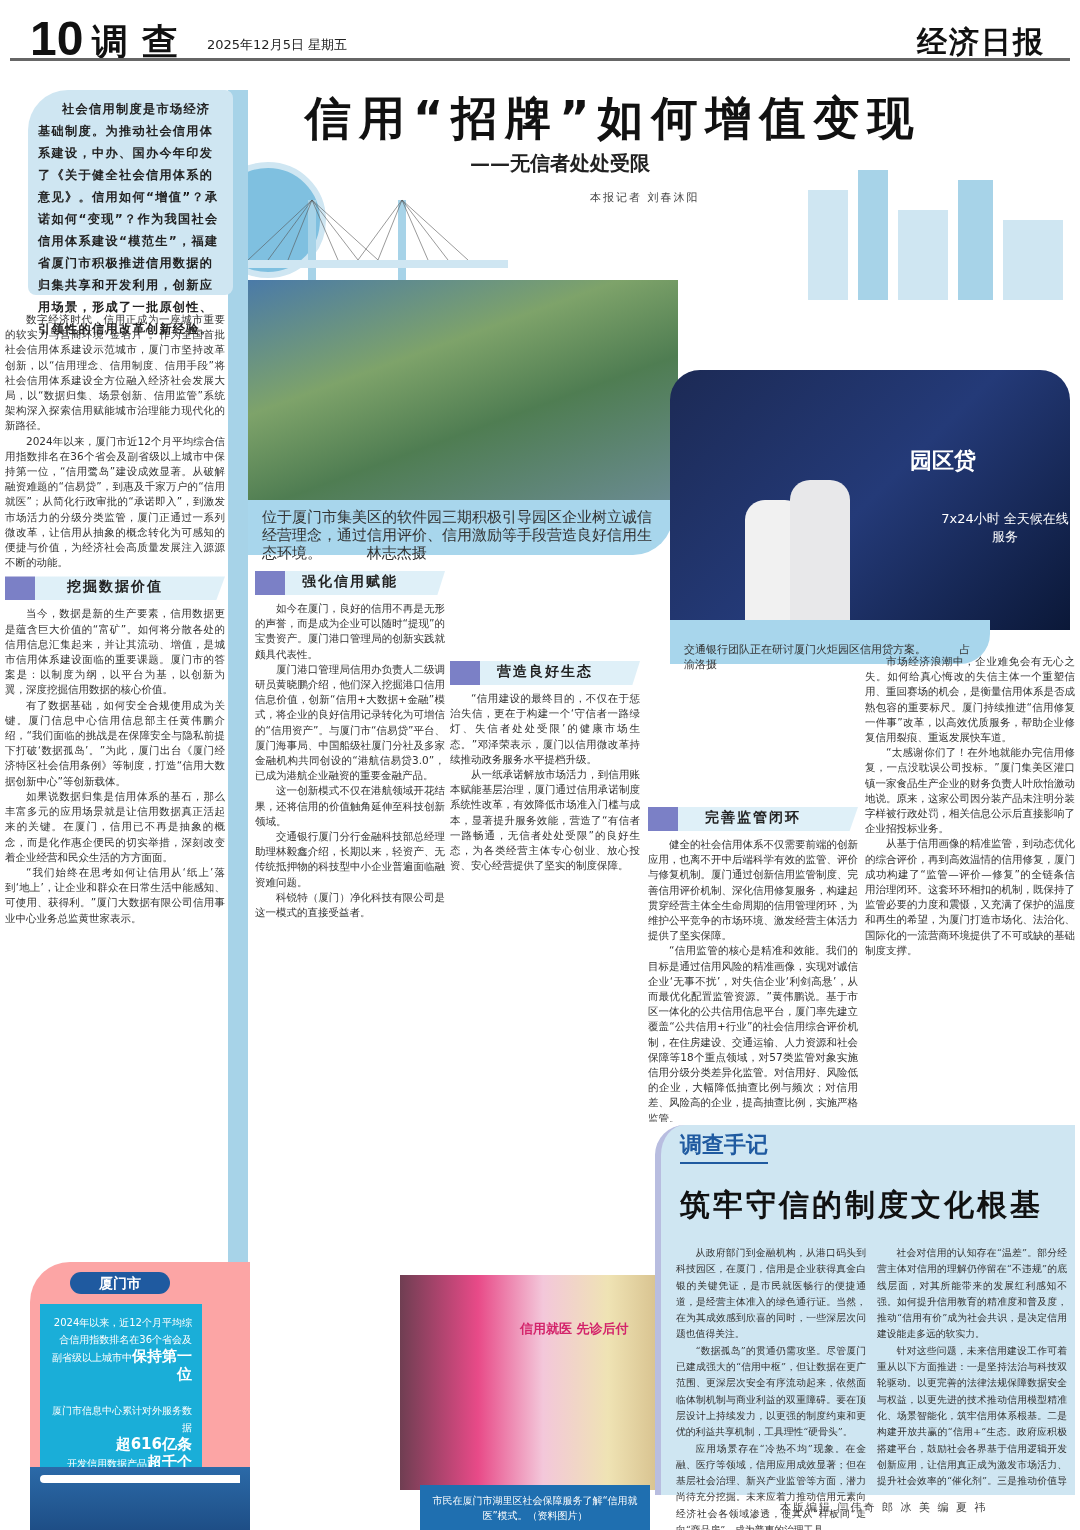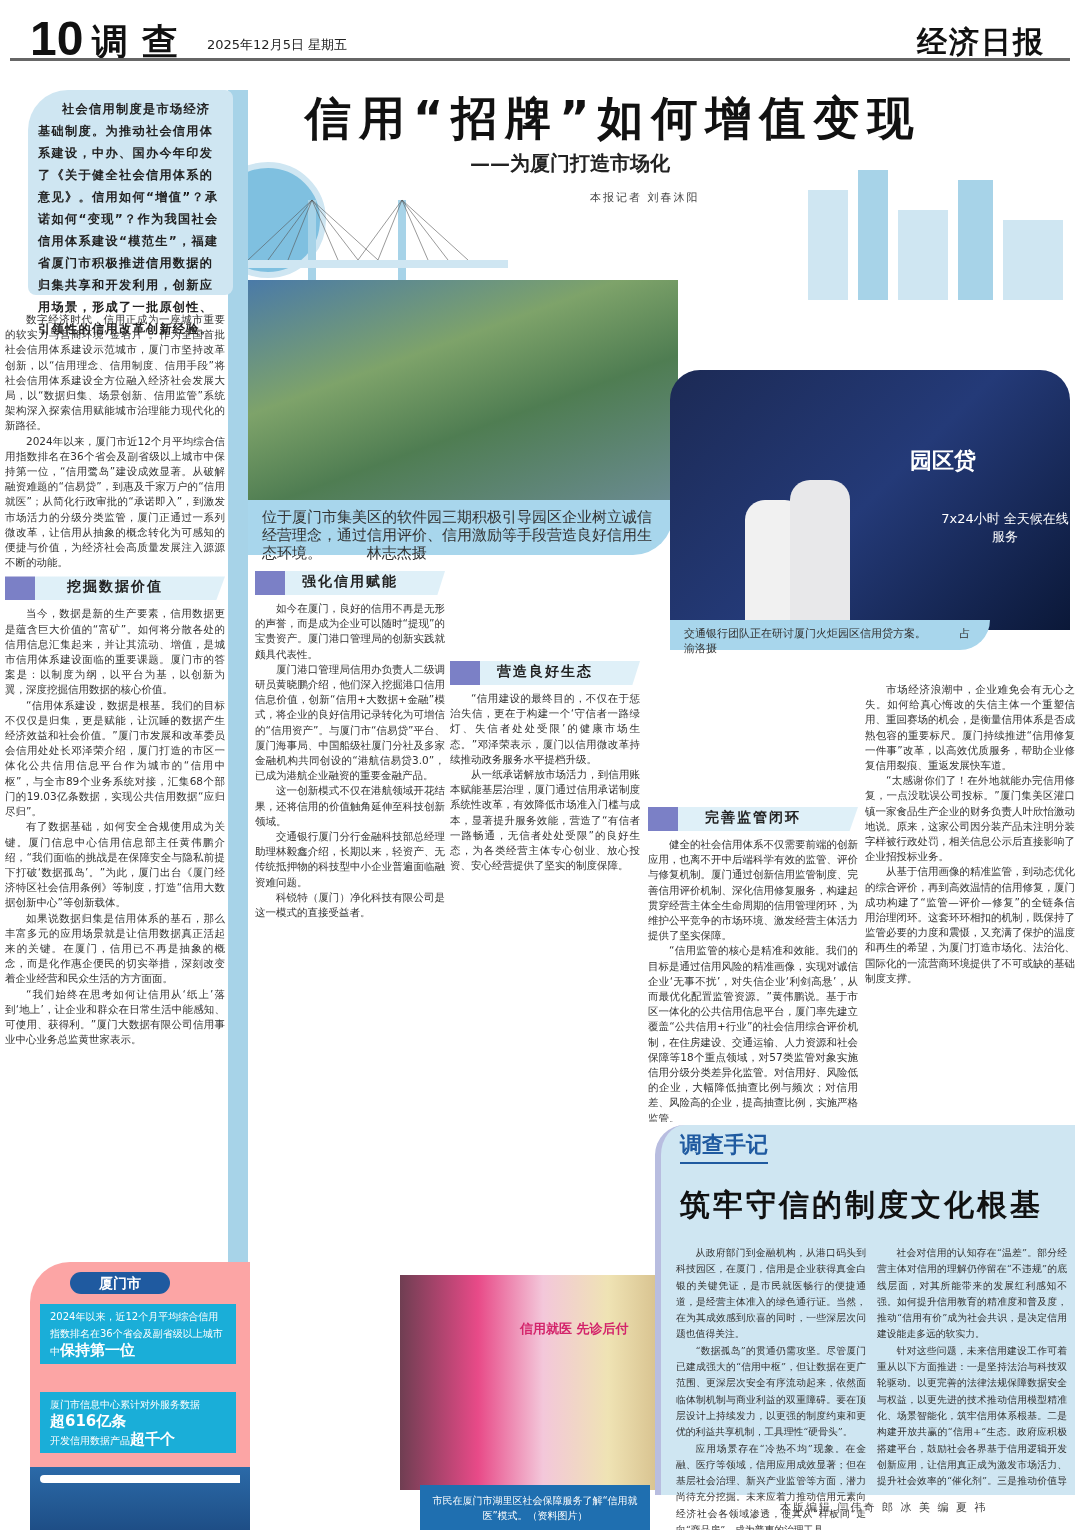--- a/index.html
+++ b/index.html
@@ -17,34 +17,34 @@
   .lead-box { left: 28px; top: 90px; width: 205px; height: 205px; background: #cfe6f2; border-radius: 40px 8px 8px 8px; padding: 8px 10px; font-size: 12.2px; line-height: 22px; font-weight: bold; color: #222; text-indent: 24px; letter-spacing: 1.3px; }
   .blue-band { left: 228px; top: 90px; width: 20px; height: 1270px; background: #a7d3e8; }
 
   
   .title { left: 305px; top: 80px; font-family: "DejaVu Sans", sans-serif; font-weight: bold; font-size: 46px; letter-spacing: 8px; color: #111; white-space: nowrap; margin-top: 8px; }
   .subtitle { left: 470px; top: 150px; font-family: "DejaVu Serif", serif; font-size: 20px; font-weight: bold; color: #222; }
   .byline { left: 590px; top: 190px; font-size: 11px; color: #444; letter-spacing: 2px; }
   .photo1 { left: 248px; top: 280px; width: 430px; height: 230px; background: linear-gradient(160deg,#4a7aa8 0%,#7ea36a 35%,#4f7d52 60%,#6c8c96 100%); border-radius: 0 0 30px 0; }
   .photo1-cap { left: 248px; top: 500px; width: 425px; height: 55px; background: #a8d6ec; border-radius: 0 0 40px 0; padding: 8px 14px; font-size: 15px; line-height: 18px; color: #333; font-family: "DejaVu Serif", serif; }
   .photo2 { left: 670px; top: 370px; width: 400px; height: 260px; background: linear-gradient(135deg,#1c2a55 0%,#243a78 50%,#0b1838 100%); border-radius: 30px 30px 0 0; overflow: hidden; }
-  .photo2-cap { left: 670px; top: 620px; width: 320px; height: 30px; background: #a8d6ec; border-radius: 0 0 30px 0; padding: 6px 14px; font-size: 11px; color: #333; font-family: "DejaVu Serif", serif; }
+  .photo2-cap { left: 670px; top: 620px; width: 320px; height: 30px; background: #a8d6ec; border-radius: 0 0 30px 0; padding: 22px 14px; font-size: 11px; color: #333; font-family: "DejaVu Serif", serif; }
   .screen-title { left: 240px; top: 76px; font-size: 22px; color: #fff; font-weight: bold; }
   .screen-24 { left: 270px; top: 140px; font-size: 13px; color: #fff; line-height: 18px; text-align: center; }
 
   
   .col { font-size: 10.5px; line-height: 15.2px; color: #333; text-align: justify; }
   .col p { text-indent: 2em; }
   .sec-head { height: 24px; background: linear-gradient(90deg,#7b80c6 0 30px,#dff0f8 30px); clip-path: polygon(0 0,100% 0,96% 100%,0 100%); position: relative; margin: 6px 0; }
   .sec-head span { position: absolute; left: 0; right: 0; text-align: center; top: 3px; font-size: 14px; font-weight: bold; color: #222; letter-spacing: 2px; }
 
   
   .info { left: 30px; top: 1262px; width: 220px; height: 268px; background: #fca5a5; border-radius: 40px 0 0 0; overflow: hidden; }
   .info-tag { left: 40px; top: 10px; width: 100px; height: 22px; background: #1f5aa0; border-radius: 12px; color: #fff; font-weight: bold; font-size: 14px; text-align: center; line-height: 22px; }
-  .info-card { left: 10px; width: 196px; background: #1aaed8; color: #fff; padding: 4px 10px; font-size: 10px; line-height: 17px; }
+  .info-card { left: 10px; width: 162px; background: #1aaed8; color: #fff; padding: 10px 10px; font-size: 10px; line-height: 17px; text-align: right; }
   .info-card b { font-size: 15px; }
   .train { left: 0; top: 205px; width: 220px; height: 63px; background: linear-gradient(#2b6aa8,#1e4e86); }
 
   
   .photo3 { left: 400px; top: 1275px; width: 260px; height: 215px; background: linear-gradient(90deg,#6f3e52 0%,#e84a88 30%,#f3c7da 55%,#efe3b4 80%,#d7c18e 100%); }
   .photo3-cap { left: 420px; top: 1485px; width: 230px; height: 45px; background: #1f6fb0; color: #fff; font-size: 10px; line-height: 15px; padding: 8px 10px; text-align: center; }
 
   
   .note { left: 655px; top: 1125px; width: 420px; height: 370px; background: #cfe6f2; border-radius: 30px 0 0 0; border-left: 6px solid #b8bde0; }
   .note-label { left: 680px; top: 1130px; font-family: "DejaVu Serif", serif; font-weight: bold; font-size: 22px; color: #1f5aa0; border-bottom: 2px solid #1f5aa0; padding-bottom: 2px; }
@@ -60,21 +60,21 @@
 <div class="abs page-no">10</div>
 <div class="abs section">调查</div>
 <div class="abs date">2025年12月5日  星期五</div>
 <div class="abs logo">经济日报</div>
 <div class="abs rule"></div>
 
 <div class="abs blue-band"></div>
 <div class="abs lead-box">社会信用制度是市场经济基础制度。为推动社会信用体系建设，中办、国办今年印发了《关于健全社会信用体系的意见》。信用如何“增值”？承诺如何“变现”？作为我国社会信用体系建设“模范生”，福建省厦门市积极推进信用数据的归集共享和开发利用，创新应用场景，形成了一批原创性、引领性的信用改革创新经验。</div>
 
 <div class="abs title">信用“招牌”如何增值变现</div>
-<div class="abs subtitle">——为厦门打造市场化</div>
+<div class="abs subtitle">——无信者处处受限</div>
 <div class="abs byline">本报记者  刘春沐阳</div>
 
 <svg class="abs" style="left:248px;top:160px;" width="825" height="140">
   <circle cx="20" cy="60" r="55" fill="#7fc0e0" stroke="#cfe6f2" stroke-width="6"></circle>
   <rect x="60" y="40" width="8" height="95" fill="#a7d3e8"></rect>
   <rect x="150" y="40" width="8" height="95" fill="#a7d3e8"></rect>
   <g stroke="#555" stroke-width="0.6">
     <line x1="64" y1="40" x2="0" y2="100"></line>
       <line x1="64" y1="40" x2="20" y2="100"></line>
       <line x1="64" y1="40" x2="40" y2="100"></line>
@@ -112,21 +112,20 @@
   <span style="margin-left:30px">占渝洛摄</span>
 </div>
 
 <div class="abs col" style="left:5px;top:312px;width:220px;">
   <p>数字经济时代，信用正成为一座城市重要的软实力与营商环境“金名片”。作为全国首批社会信用体系建设示范城市，厦门市坚持改革创新，以“信用理念、信用制度、信用手段”将社会信用体系建设全方位融入经济社会发展大局，以“数据归集、场景创新、信用监管”系统架构深入探索信用赋能城市治理能力现代化的新路径。</p>
   <p>2024年以来，厦门市近12个月平均综合信用指数排名在36个省会及副省级以上城市中保持第一位，“信用鹭岛”建设成效显著。从破解融资难题的“信易贷”，到惠及千家万户的“信用就医”；从简化行政审批的“承诺即入”，到激发市场活力的分级分类监管，厦门正通过一系列微改革，让信用从抽象的概念转化为可感知的便捷与价值，为经济社会高质量发展注入源源不断的动能。</p>
   <div class="sec-head">
       <span>挖掘数据价值</span>
     </div>
   <p>当今，数据是新的生产要素，信用数据更是蕴含巨大价值的“富矿”。如何将分散各处的信用信息汇集起来，并让其流动、增值，是城市信用体系建设面临的重要课题。厦门市的答案是：以制度为纲，以平台为基，以创新为翼，深度挖掘信用数据的核心价值。</p>
-  <p>“信用体系建设，数据是根基。我们的目标不仅仅是归集，更是赋能，让沉睡的数据产生经济效益和社会价值。”厦门市发展和改革委员会信用处处长邓泽荣介绍，厦门打造的市区一体化公共信用信息平台作为城市的“信用中枢”，与全市89个业务系统对接，汇集68个部门的19.03亿条数据，实现公共信用数据“应归尽归”。</p>
   <p>有了数据基础，如何安全合规使用成为关键。厦门信息中心信用信息部主任黄伟鹏介绍，“我们面临的挑战是在保障安全与隐私前提下打破‘数据孤岛’。”为此，厦门出台《厦门经济特区社会信用条例》等制度，打造“信用大数据创新中心”等创新载体。</p>
   <p>如果说数据归集是信用体系的基石，那么丰富多元的应用场景就是让信用数据真正活起来的关键。在厦门，信用已不再是抽象的概念，而是化作惠企便民的切实举措，深刻改变着企业经营和民众生活的方方面面。</p>
   <p>“我们始终在思考如何让信用从‘纸上’落到‘地上’，让企业和群众在日常生活中能感知、可使用、获得利。”厦门大数据有限公司信用事业中心业务总监黄世家表示。</p>
 </div>
 
 <div class="abs col" style="left:255px;top:565px;width:190px;height:700px;overflow:hidden;">
   <div class="sec-head">
       <span>强化信用赋能</span>
     </div>
   <p>如今在厦门，良好的信用不再是无形的声誉，而是成为企业可以随时“提现”的宝贵资产。厦门港口管理局的创新实践就颇具代表性。</p>
@@ -145,21 +144,21 @@
 </div>
 
 <div class="abs col" style="left:648px;top:662px;width:210px;height:460px;overflow:hidden;">
   <div class="sec-head" style="margin-top:145px">
       <span>完善监管闭环</span>
     </div>
   <p>健全的社会信用体系不仅需要前端的创新应用，也离不开中后端科学有效的监管、评价与修复机制。厦门通过创新信用监管制度、完善信用评价机制、深化信用修复服务，构建起贯穿经营主体全生命周期的信用管理闭环，为维护公平竞争的市场环境、激发经营主体活力提供了坚实保障。</p>
   <p>“信用监管的核心是精准和效能。我们的目标是通过信用风险的精准画像，实现对诚信企业‘无事不扰’，对失信企业‘利剑高悬’，从而最优化配置监管资源。”黄伟鹏说。基于市区一体化的公共信用信息平台，厦门率先建立覆盖“公共信用+行业”的社会信用综合评价机制，在住房建设、交通运输、人力资源和社会保障等18个重点领域，对57类监管对象实施信用分级分类差异化监管。对信用好、风险低的企业，大幅降低抽查比例与频次；对信用差、风险高的企业，提高抽查比例，实施严格监管。</p>
 </div>
 
-<div class="abs col" style="left:865px;top:682px;width:210px;height:460px;overflow:hidden;">
+<div class="abs col" style="left:865px;top:654px;width:210px;height:460px;overflow:hidden;">
   <p>市场经济浪潮中，企业难免会有无心之失。如何给真心悔改的失信主体一个重塑信用、重回赛场的机会，是衡量信用体系是否成熟包容的重要标尺。厦门持续推进“信用修复一件事”改革，以高效优质服务，帮助企业修复信用裂痕、重返发展快车道。</p>
   <p>“太感谢你们了！在外地就能办完信用修复，一点没耽误公司投标。”厦门集美区灌口镇一家食品生产企业的财务负责人叶欣怡激动地说。原来，这家公司因分装产品未注明分装字样被行政处罚，相关信息公示后直接影响了企业招投标业务。</p>
   <p>从基于信用画像的精准监管，到动态优化的综合评价，再到高效温情的信用修复，厦门成功构建了“监管—评价—修复”的全链条信用治理闭环。这套环环相扣的机制，既保持了监管必要的力度和震慑，又充满了保护的温度和再生的希望，为厦门打造市场化、法治化、国际化的一流营商环境提供了不可或缺的基础制度支撑。</p>
 </div>
 
 <div class="abs info">
   <div class="abs info-tag">厦门市</div>
   <div class="abs info-card" style="top:42px;">
     <span>2024年以来，近12个月平均综合信用指数排名在36个省会及副省级以上城市中</span><b>保持第一位</b>
   </div>

